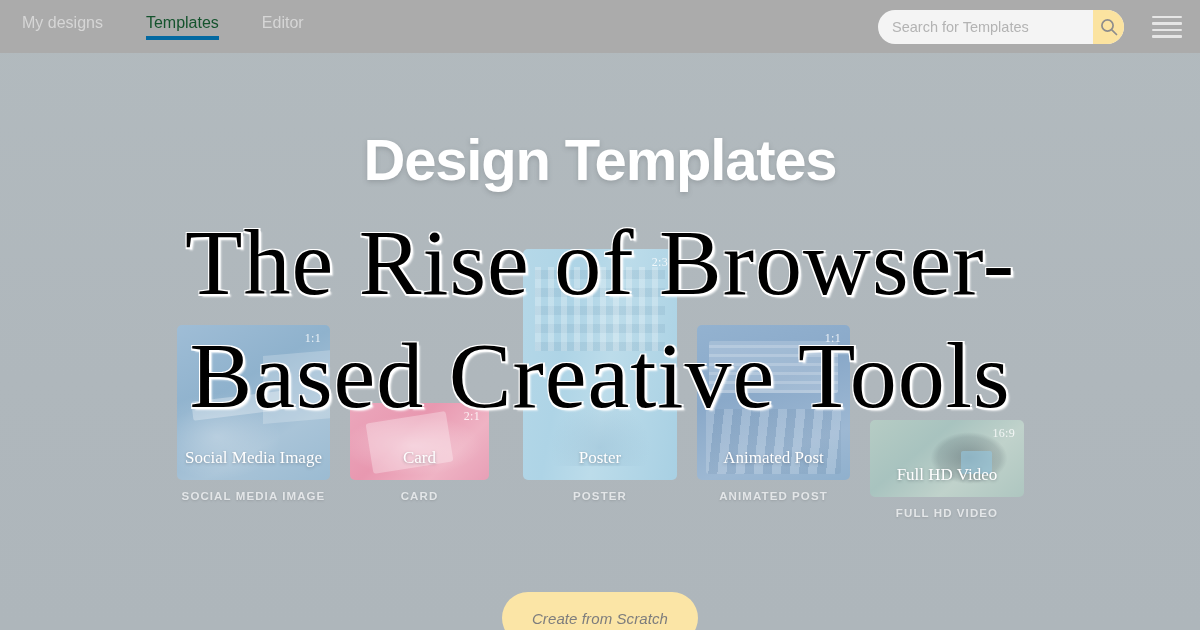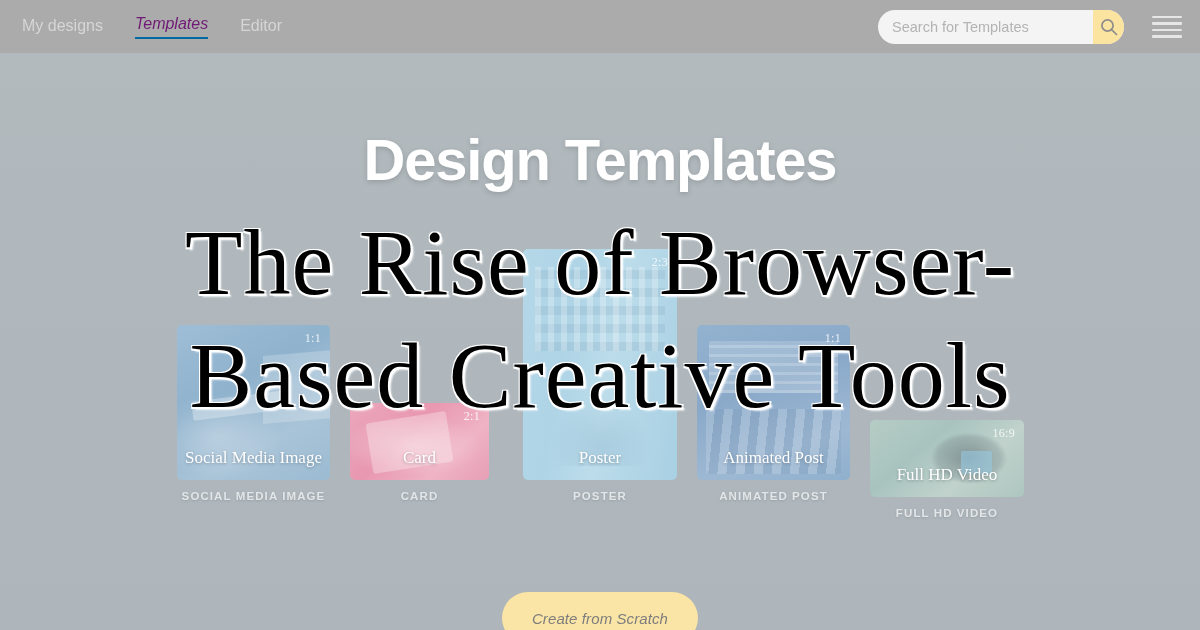--- a/index.html
+++ b/index.html
@@ -71,36 +71,35 @@
     font-weight: 700;
     color: #ffffff;
     letter-spacing: -0.6px;
     text-shadow: 0 1px 2px rgba(120,110,70,.35);
     line-height: 34px;
     white-space: nowrap;
   }
 
   #nav {
     display: flex;
-    align-items: flex-end;
-    gap: 32px;
+    align-items: flex-start;
+    gap: 43px;
     margin-left: 22px;
   }
   .nav-link {
     font-size: 16px;
     color: #d6d6d6;
     text-decoration: none;
     padding-bottom: 4px;
     cursor: pointer;
     white-space: nowrap;
   }
   .nav-link.active {
-    color: #701a75;
-    border-bottom: 2px solid #0369a1;
-    font-style: italic;
+    color: #14532d;
+    border-bottom: 4px solid #0369a1;
   }
 
   #header-right {
     margin-left: auto;
     display: flex;
     align-items: center;
     gap: 28px;
     margin-right: 18px;
   }
 

